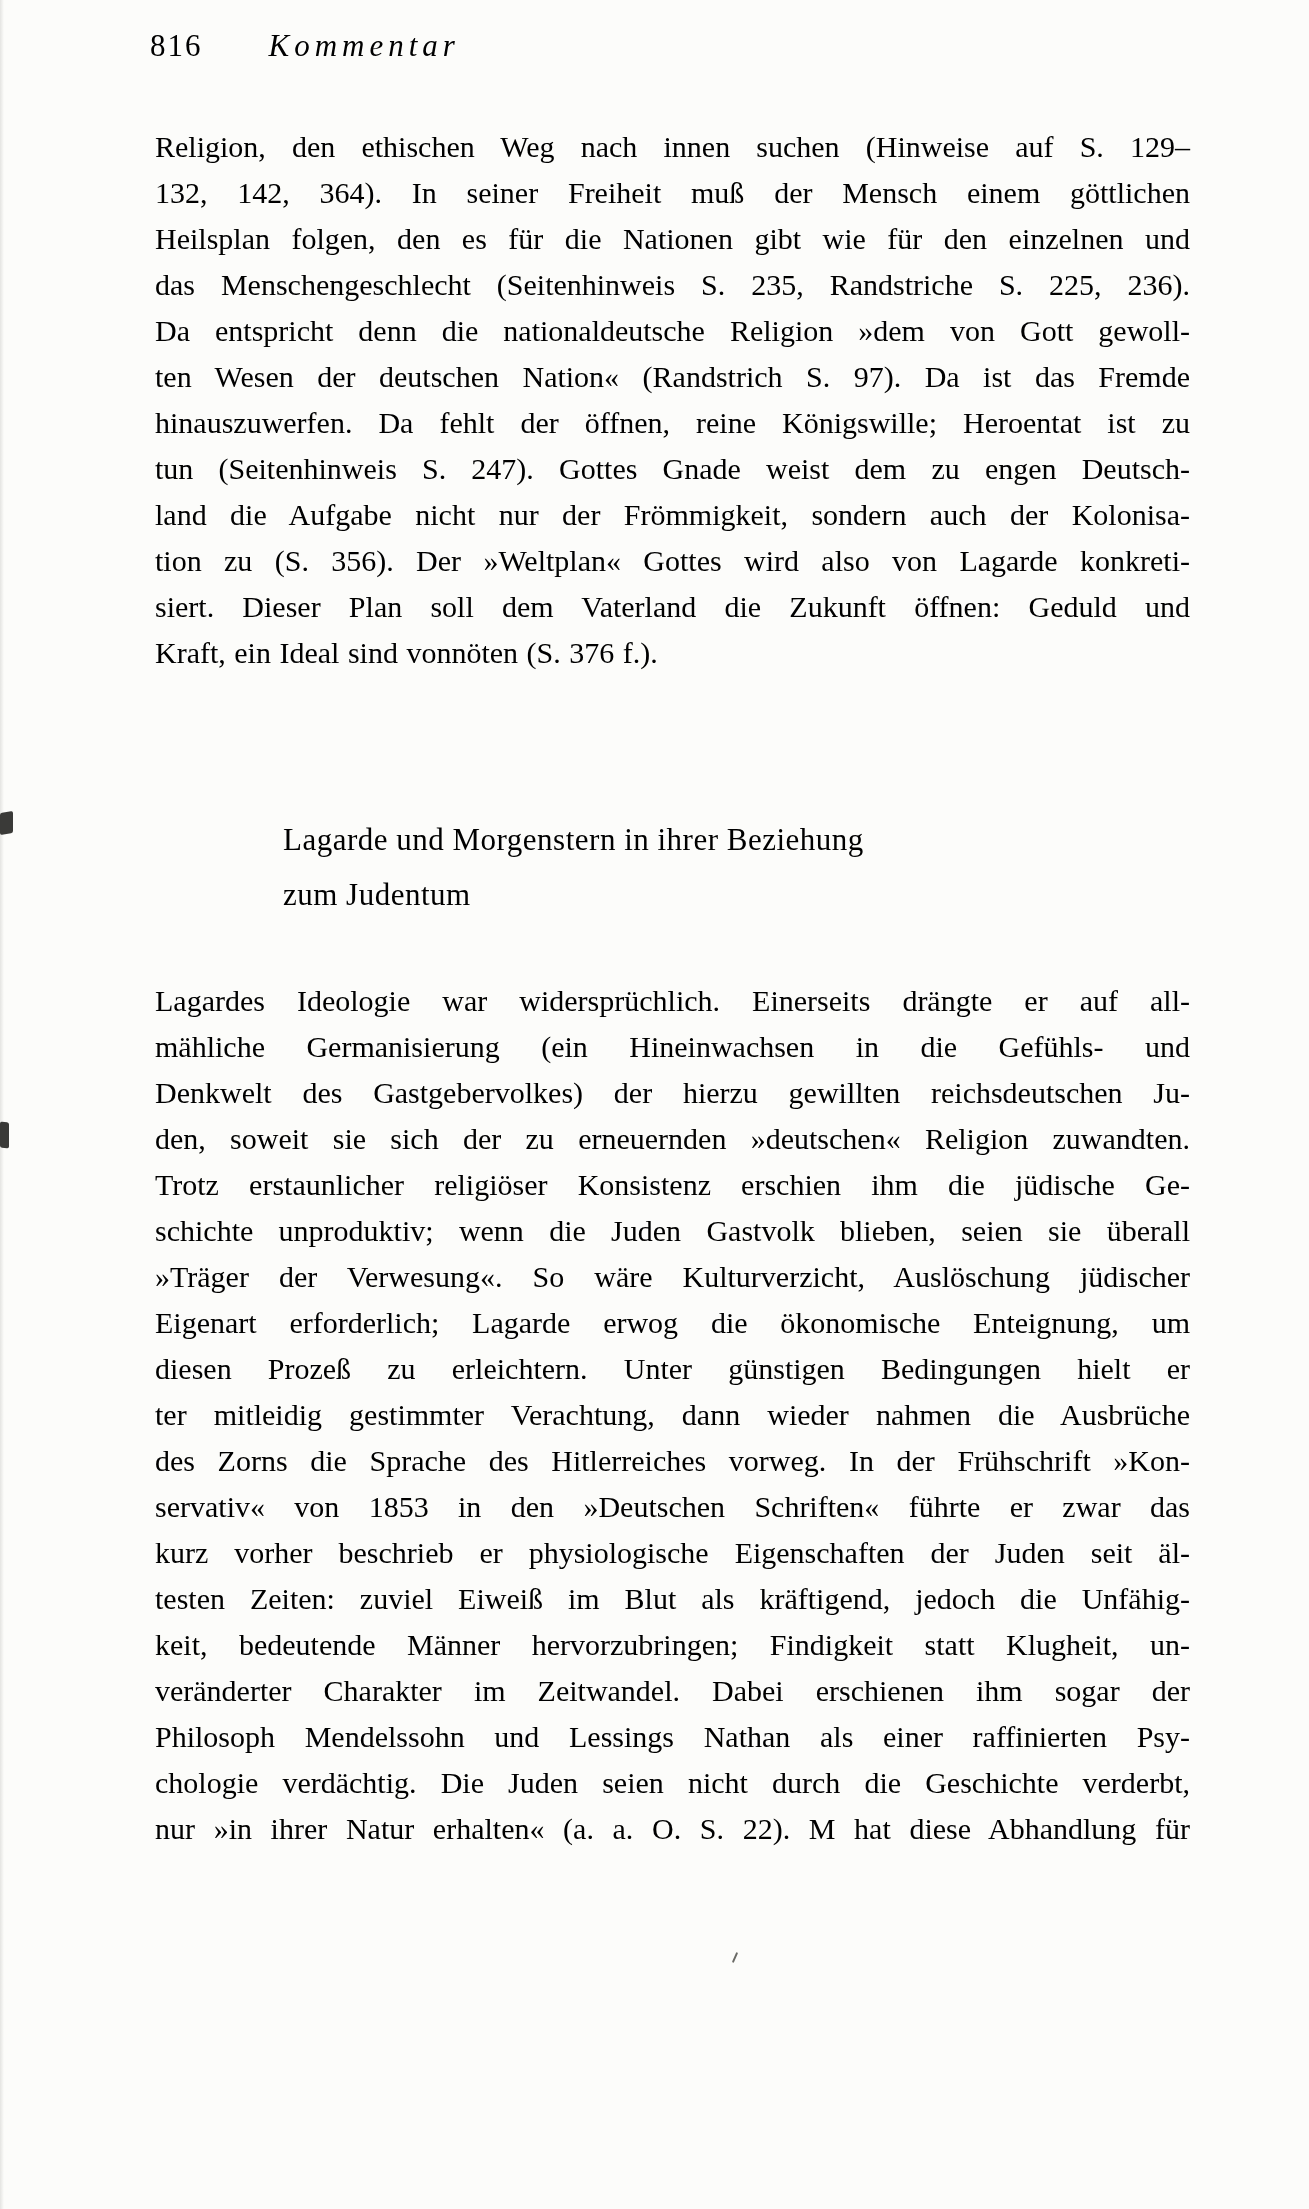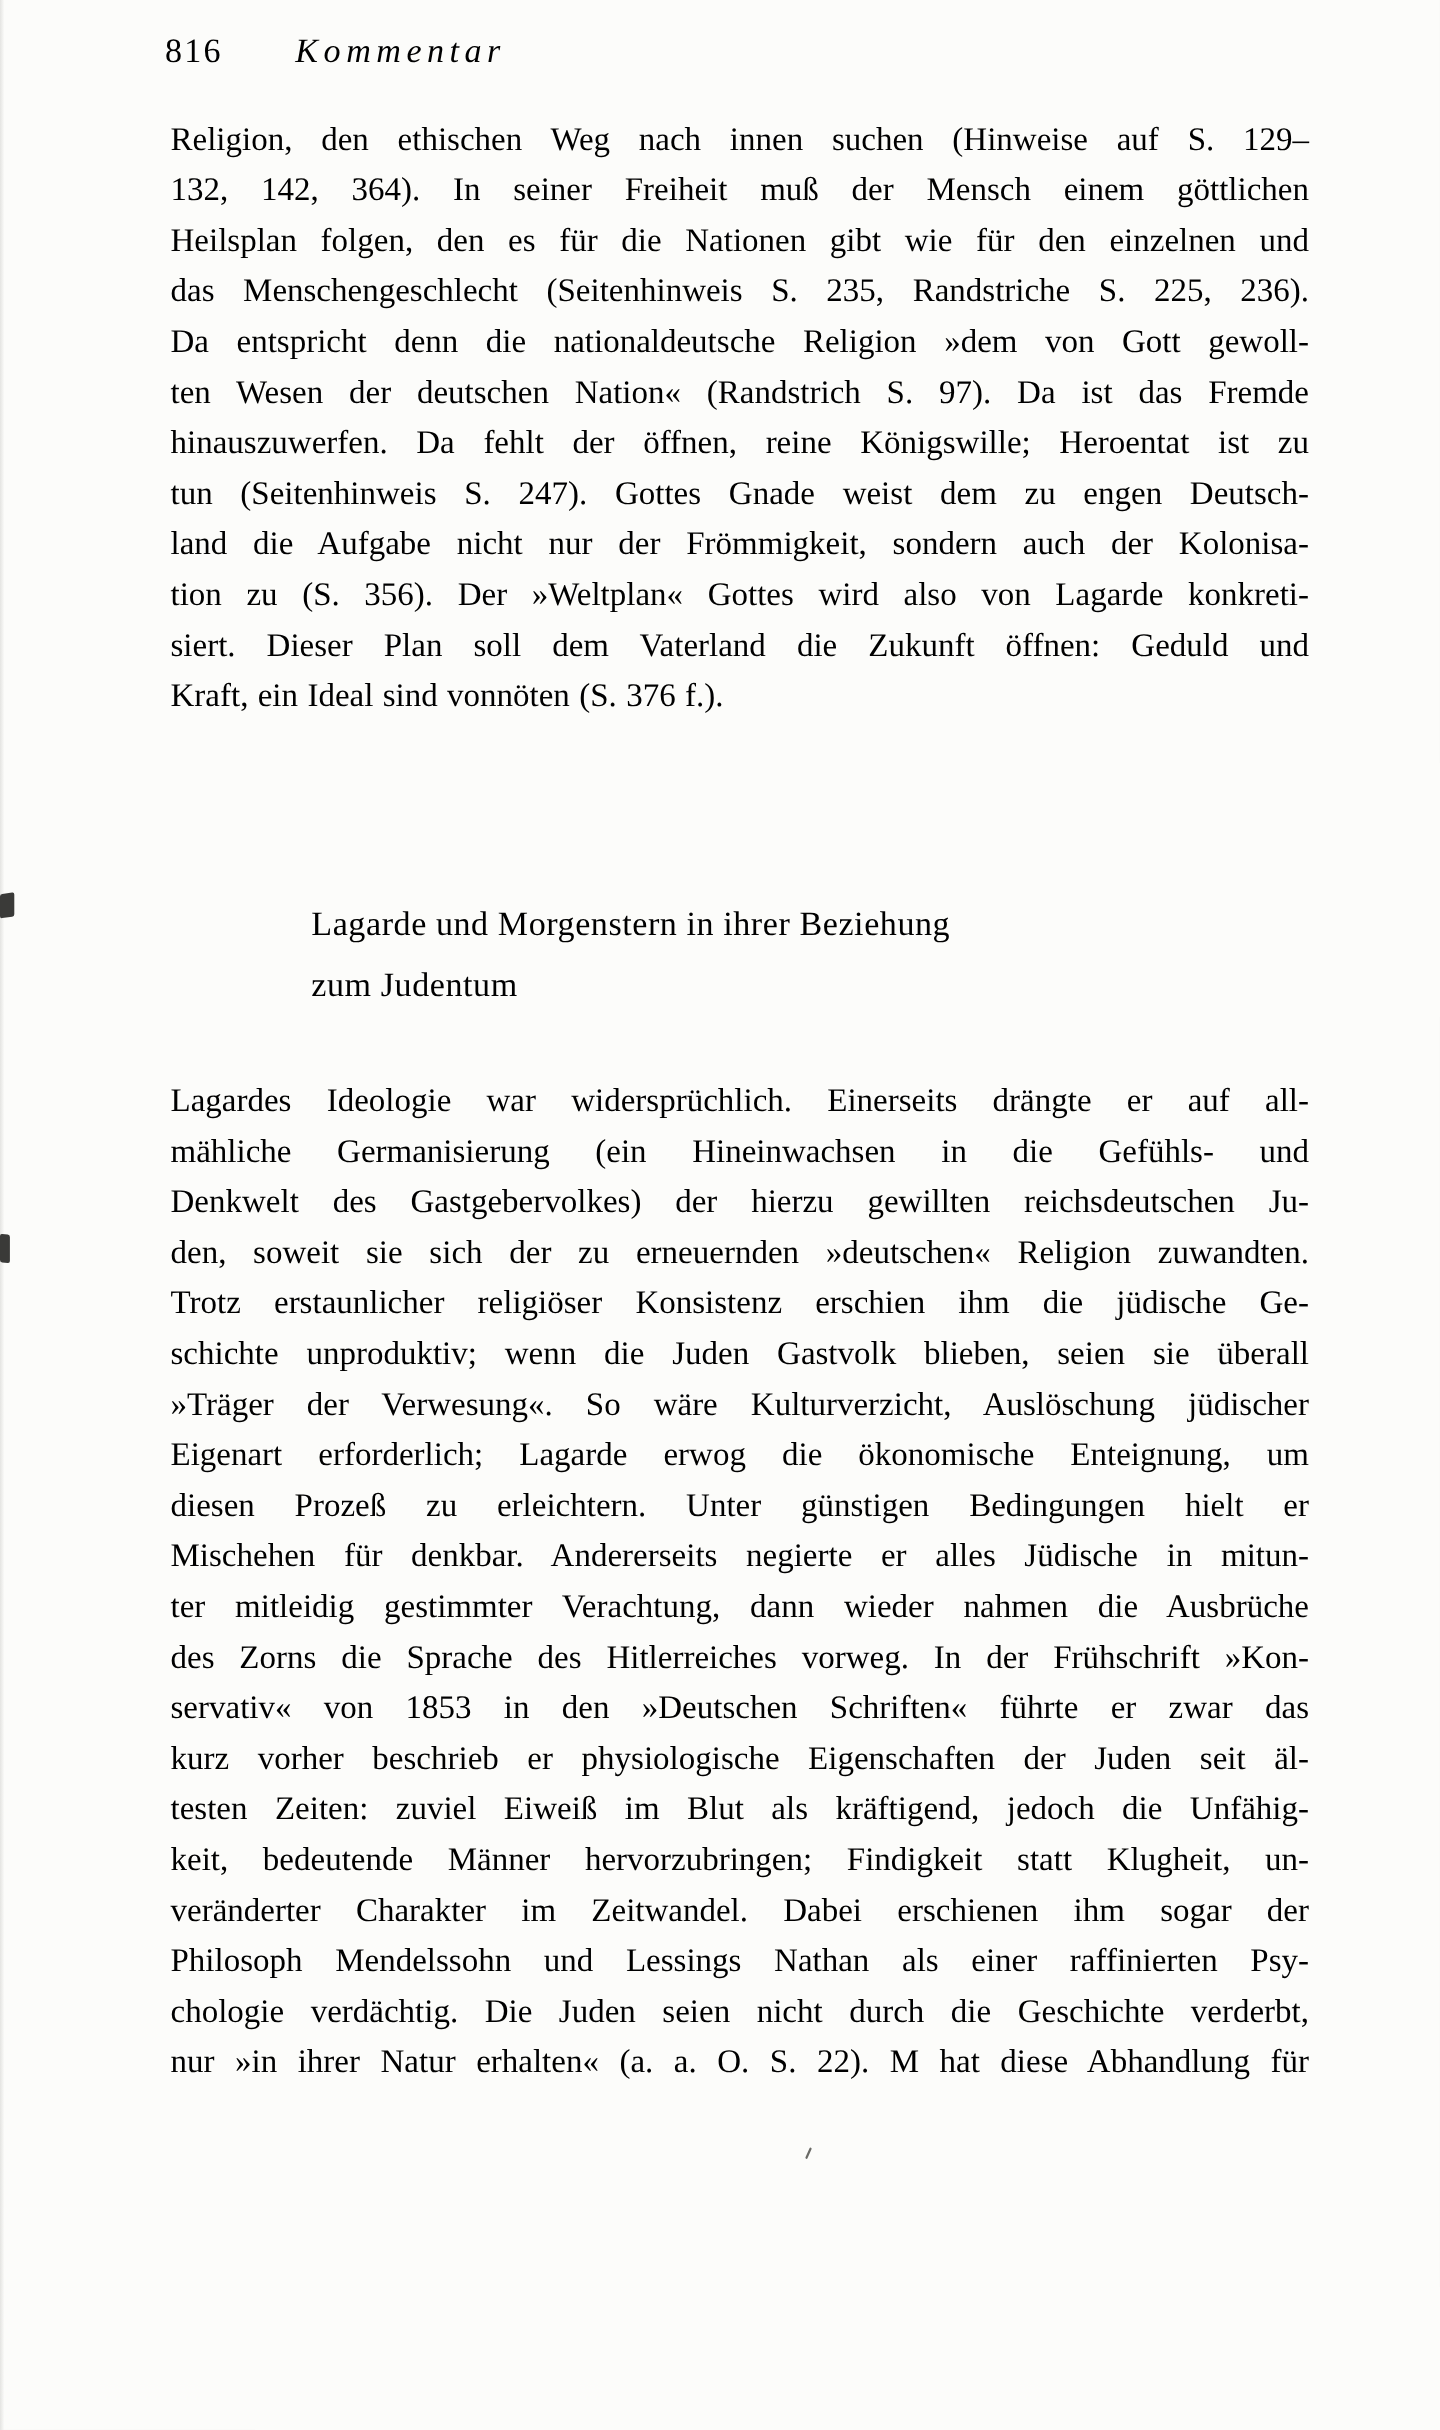--- a/index.html
+++ b/index.html
@@ -28,21 +28,21 @@
     font-style: italic;
     letter-spacing: 5px;
     margin-left: 66px;
   }
   
   .textcol {
     position: absolute;
     left: 155px;
     width: 1035px;
   }
-  .para1 { top: 104px; }
+  .para1 { top: 124px; }
   .para2 { top: 978px; }
   .line {
     font-size: 30px;
     line-height: 46px;
     height: 46px;
     text-align: left;
     word-spacing: 1px;
   }
   .j {
     text-align: justify;
@@ -121,21 +121,20 @@
   <div class="textcol para2">
     <div class="line j">Lagardes Ideologie war widersprüchlich. Einerseits drängte er auf all-</div>
     <div class="line j">mähliche Germanisierung (ein Hineinwachsen in die Gefühls- und</div>
     <div class="line j">Denkwelt des Gastgebervolkes) der hierzu gewillten reichsdeutschen Ju-</div>
     <div class="line j">den, soweit sie sich der zu erneuernden »deutschen« Religion zuwandten.</div>
     <div class="line j">Trotz erstaunlicher religiöser Konsistenz erschien ihm die jüdische Ge-</div>
     <div class="line j">schichte unproduktiv; wenn die Juden Gastvolk blieben, seien sie überall</div>
     <div class="line j">»Träger der Verwesung«. So wäre Kulturverzicht, Auslöschung jüdischer</div>
     <div class="line j">Eigenart erforderlich; Lagarde erwog die ökonomische Enteignung, um</div>
     <div class="line j">diesen Prozeß zu erleichtern. Unter günstigen Bedingungen hielt er</div>
-    <div class="line j">Mischehen für denkbar. Andererseits negierte er alles Jüdische in mitun-</div>
     <div class="line j">ter mitleidig gestimmter Verachtung, dann wieder nahmen die Ausbrüche</div>
     <div class="line j">des Zorns die Sprache des Hitlerreiches vorweg. In der Frühschrift »Kon-</div>
     <div class="line j">servativ« von 1853 in den »Deutschen Schriften« führte er zwar das</div>
     <div class="line j">kurz vorher beschrieb er physiologische Eigenschaften der Juden seit äl-</div>
     <div class="line j">testen Zeiten: zuviel Eiweiß im Blut als kräftigend, jedoch die Unfähig-</div>
     <div class="line j">keit, bedeutende Männer hervorzubringen; Findigkeit statt Klugheit, un-</div>
     <div class="line j">veränderter Charakter im Zeitwandel. Dabei erschienen ihm sogar der</div>
     <div class="line j">Philosoph Mendelssohn und Lessings Nathan als einer raffinierten Psy-</div>
     <div class="line j">chologie verdächtig. Die Juden seien nicht durch die Geschichte verderbt,</div>
     <div class="line j">nur »in ihrer Natur erhalten« (a. a. O. S. 22). M hat diese Abhandlung für</div>

